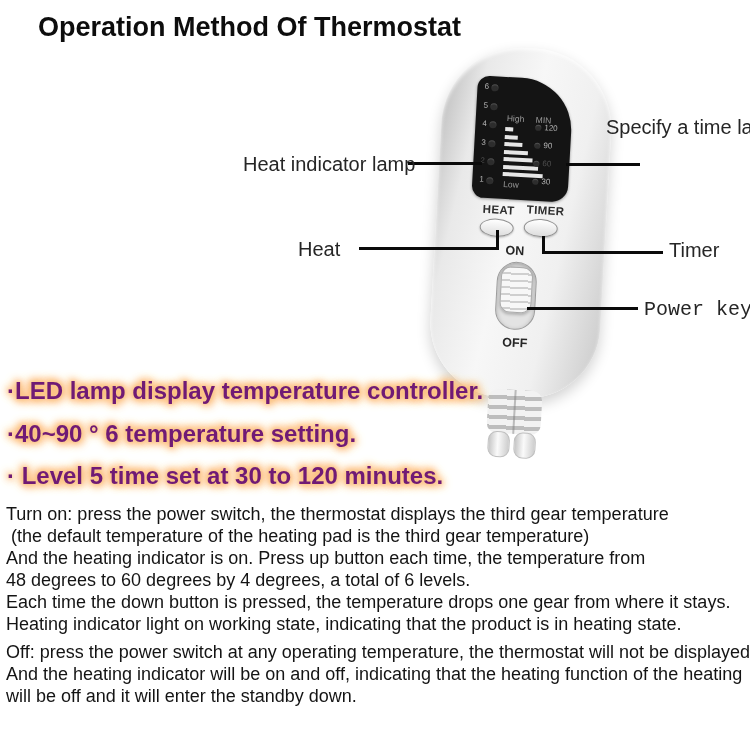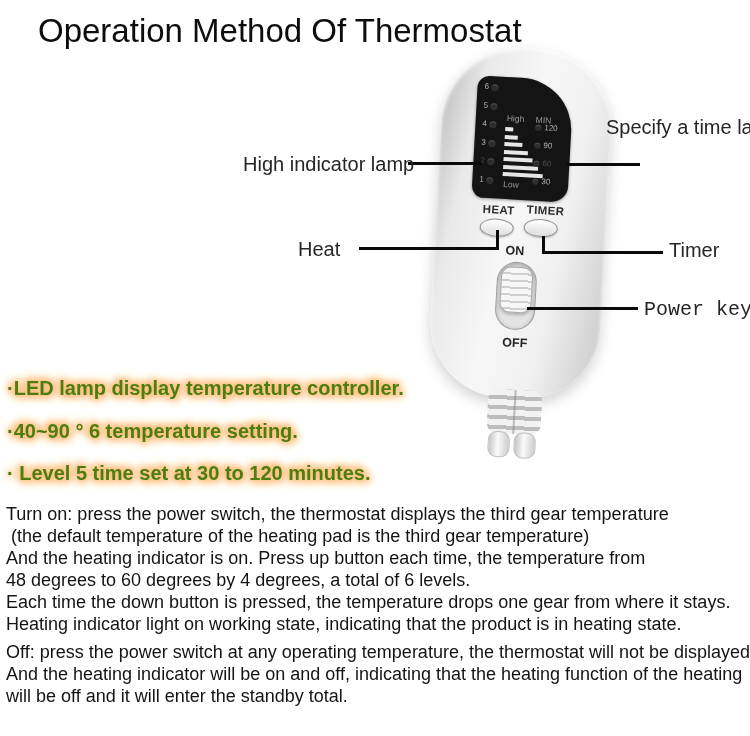--- a/index.html
+++ b/index.html
@@ -5,21 +5,21 @@
   * { margin:0; padding:0; box-sizing:border-box; }
   html,body { width:750px; height:736px; }
   body {
     position:relative; background:#ffffff; overflow:hidden;
     font-family:"Liberation Sans", sans-serif; color:#111;
   }
   .abs { position:absolute; }
 
   
   .title {
-    left:38px; top:12px; font-size:33px; font-weight:400;
+    left:38px; top:12px; font-size:27px; font-weight:700;
     color:#0d0d0d; letter-spacing:0px; white-space:nowrap;
   }
 
   
   .device {
     left:436px; top:48px; width:170px; height:350px;
     border-radius:80px 80px 74px 74px;
     background:linear-gradient(100deg,#b9b9b9 0%,#e9e9e9 20%,#f7f7f7 45%,#f0f0f0 70%,#c9c9c9 100%);
     box-shadow:0 6px 14px rgba(0,0,0,0.18), inset 0 2px 4px rgba(255,255,255,0.8);
     transform:rotate(3.2deg);
@@ -96,21 +96,21 @@
   .line-power     { left:527px; top:307px; width:111px; height:3px; }
   .callout { font-size:20px; color:#262626; white-space:nowrap; }
   .lbl-heat-lamp { left:243px; top:153px; }
   .lbl-specify   { left:606px; top:116px; }
   .lbl-heat      { left:298px; top:238px; }
   .lbl-timer     { left:669px; top:239px; }
   .lbl-power     { left:644px; top:298px;font-family:Liberation Mono, monospace; }
 
   
   .note {
-    left:7px; font-size:20px; font-weight:700; color:#4d7c0f; white-space:pre;
+    left:7px; font-size:24px; font-weight:700; color:#701a75; white-space:pre;
     text-shadow:0 0 3px #fcc88c, 0 0 6px #fbbd7a, 0 0 9px #fbbd7a,
                 0 0 13px #fbc183, 2px 2px 8px #fbbd7a, -2px -2px 8px #fbbd7a;
   }
   .note1{top:377px}.note2{top:420px}.note3{top:462px}
 
   
   .bodyline {
     left:6px; font-size:18px; line-height:22px; color:#141414; white-space:pre;
   }
   .p1l1{top:503px}.p1l2{top:525px}.p1l3{top:547px}.p1l4{top:569px}.p1l5{top:591px}.p1l6{top:613px}
@@ -198,31 +198,31 @@
 </div>
 
 <div class="abs cline line-heat-lamp"></div>
 <div class="abs cline line-specify"></div>
 <div class="abs cline line-heat-h"></div>
 <div class="abs cline line-heat-v"></div>
 <div class="abs cline line-timer-v"></div>
 <div class="abs cline line-timer-h"></div>
 <div class="abs cline line-power"></div>
 
-<div class="abs callout lbl-heat-lamp">High indicator lamp</div>
+<div class="abs callout lbl-heat-lamp">Heat indicator lamp</div>
 <div class="abs callout lbl-specify">Specify a time lamp</div>
 <div class="abs callout lbl-heat">Heat</div>
 <div class="abs callout lbl-timer">Timer</div>
 <div class="abs callout lbl-power">Power key</div>
 
 <div class="abs note note1">·LED lamp display temperature controller.</div>
 <div class="abs note note2">·40~90 ° 6 temperature setting.</div>
 <div class="abs note note3">· Level 5 time set at 30 to 120 minutes.</div>
 
 <div class="abs bodyline p1l1">Turn on: press the power switch, the thermostat displays the third gear temperature</div>
 <div class="abs bodyline p1l2"> (the default temperature of the heating pad is the third gear temperature)</div>
 <div class="abs bodyline p1l3">And the heating indicator is on. Press up button each time, the temperature from</div>
 <div class="abs bodyline p1l4">48 degrees to 60 degrees by 4 degrees, a total of 6 levels.</div>
 <div class="abs bodyline p1l5">Each time the down button is pressed, the temperature drops one gear from where it stays.</div>
 <div class="abs bodyline p1l6">Heating indicator light on working state, indicating that the product is in heating state.</div>
 <div class="abs bodyline p2l1">Off: press the power switch at any operating temperature, the thermostat will not be displayed</div>
 <div class="abs bodyline p2l2">And the heating indicator will be on and off, indicating that the heating function of the heating</div>
-<div class="abs bodyline p2l3">will be off and it will enter the standby total.</div>
+<div class="abs bodyline p2l3">will be off and it will enter the standby down.</div>
 
 </body></html>

